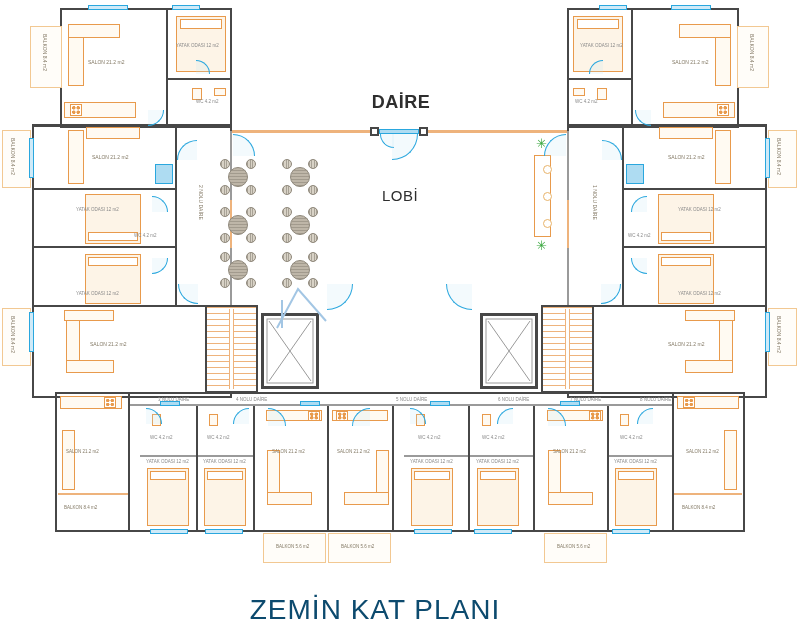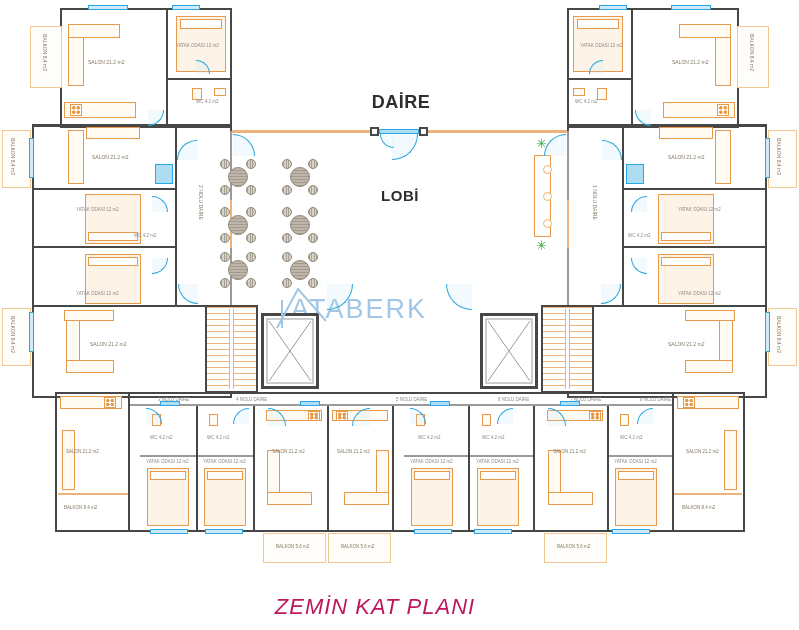--- a/index.html
+++ b/index.html
@@ -45,33 +45,32 @@
   .c1{left:0;top:0}.c2{right:0;top:0}.c3{left:0;bottom:0}.c4{right:0;bottom:0}
   
   .stairs{border:2.5px solid #474747;box-sizing:border-box;
     background:repeating-linear-gradient(to bottom,#eeb37c 0 1px,#fff 1px 6px);}
   .rail{border-left:1px solid #eeb37c;border-right:1px solid #eeb37c;background:#fff;}
   .elev{border:3px solid #474747;box-sizing:border-box;background:#fff;}
   .plant{color:#3aa83f;font-size:13px;line-height:1;}
   .deskc{border:1px solid #e8b36a;border-radius:50%;box-sizing:border-box;background:#fff;}
   
   .h-entr{font-size:18px;font-weight:600;color:#2e2e2e;letter-spacing:.5px;}
-  .h-lobi{font-size:15px;font-weight:700;color:#2e2e2e;letter-spacing:.5px;}
-  .h-title{font-size:22px;font-weight:500;color:#be185d;letter-spacing:1px;font-style:italic;}
+  .h-lobi{font-size:15px;font-weight:400;color:#2e2e2e;letter-spacing:.5px;}
+  .h-title{font-size:28px;font-weight:500;color:#0c4a6e;letter-spacing:1px;}
   .wmark{font-size:27px;color:#a3c6e4;letter-spacing:2px;font-weight:400;}
   svg.ovl{position:absolute;left:0;top:0;pointer-events:none;}
 </style>
 </head>
 <body>
 
 <div id="canvas">
 
   <div class="abs h-entr" style="left:355px;top:92px;width:92px;text-align:center;">DAİRE</div>
   <div class="abs h-lobi" style="left:368px;top:187px;width:64px;text-align:center;">LOBİ</div>
-  <div class="abs wmark" style="left:291px;top:294px;">ATABERK</div>
   <div class="abs h-title" style="left:150px;top:594px;width:450px;text-align:center;">ZEMİN KAT PLANI</div>
 
   <div class="abs box" style="left:60px;top:8px;width:172px;height:120px;"></div>
   <div class="abs box" style="left:32px;top:125px;width:200px;height:273px;"></div>
   <div class="abs box" style="left:567px;top:8px;width:172px;height:120px;"></div>
   <div class="abs box" style="left:567px;top:125px;width:200px;height:273px;"></div>
   <div class="abs box" style="left:55px;top:392px;width:690px;height:140px;"></div>
 
   <div class="abs ol" style="left:232px;top:130px;width:140px;height:3px;"></div>
   <div class="abs ol" style="left:426px;top:130px;width:141px;height:3px;"></div>

